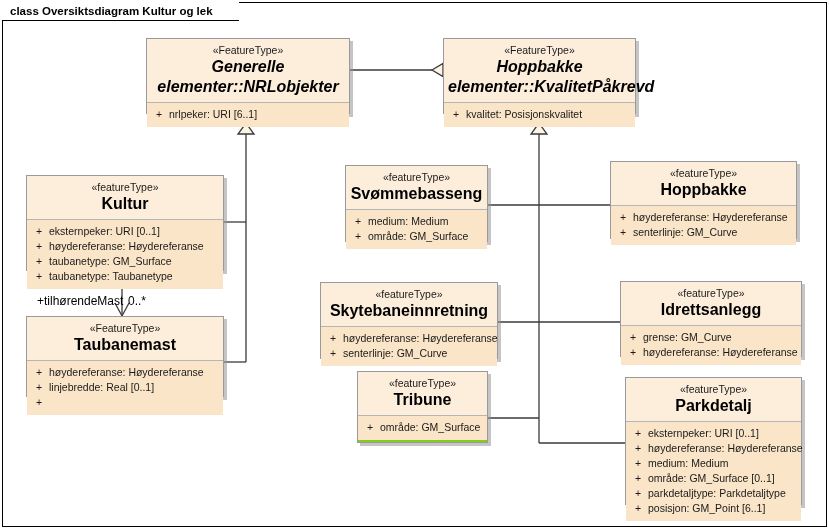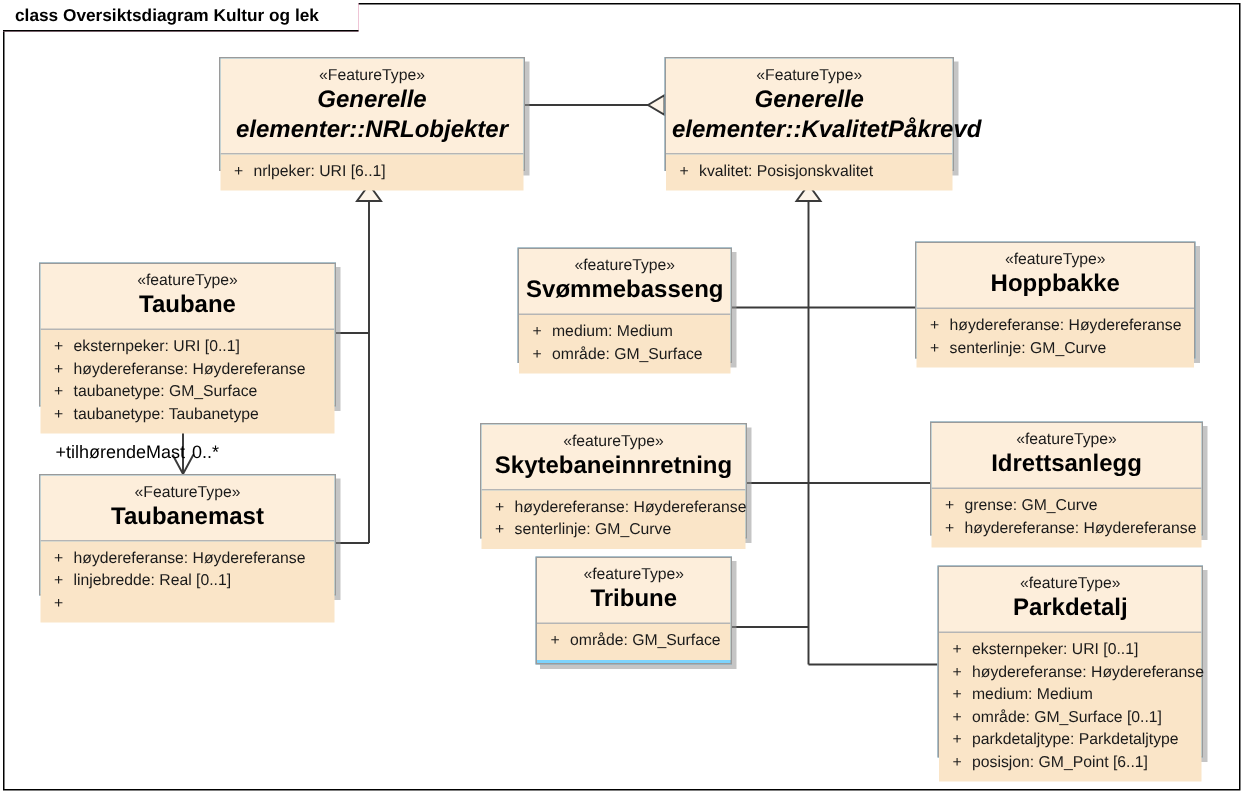--- a/index.html
+++ b/index.html
@@ -68,21 +68,21 @@
   #wires {
     position: absolute;
     left: 0; top: 0;
     width: 829px; height: 529px;
     pointer-events: none;
   }
 
   
   .uml-class {
     position: absolute;
-    background: #7dd3fc;
+    background: #84cc16;
     border: 1px solid #9a9a9a;
     box-shadow: 3px 3px 0 0 rgba(150,150,150,0.55);
     z-index: 3;
   }
   .uml-head {
     background: #fdeedb;
     border-bottom: 1px solid #b5b5b5;
     text-align: center;
     padding: 5px 4px 5px 4px;
     line-height: 1.25;
@@ -183,34 +183,34 @@
       <div class="attr-row">
         <span class="attr-vis">+</span>
         <span class="attr-text">nrlpeker: URI [6..1]</span>
       </div>
     </div>
   </div>
 
   <div class="uml-class" style="left:443px; top:38px; width:193px; height:76px;">
     <div class="uml-head">
       <span class="stereo">«FeatureType»</span>
-      <span class="cname italic">Generelle elementer::KvalitetPåkrevd</span>
+      <span class="cname italic">Hoppbakke elementer::KvalitetPåkrevd</span>
     </div>
     <div class="uml-body">
       <div class="attr-row">
         <span class="attr-vis">+</span>
         <span class="attr-text">kvalitet: Posisjonskvalitet</span>
       </div>
     </div>
   </div>
 
   <div class="uml-class" style="left:26px; top:175px; width:198px; height:96px;">
     <div class="uml-head">
       <span class="stereo">«featureType»</span>
-      <span class="cname">Taubane</span>
+      <span class="cname">Kultur</span>
     </div>
     <div class="uml-body">
       <div class="attr-row">
         <span class="attr-vis">+</span>
         <span class="attr-text">eksternpeker: URI [0..1]</span>
       </div>
       <div class="attr-row">
         <span class="attr-vis">+</span>
         <span class="attr-text">høydereferanse: Høydereferanse</span>
       </div>

